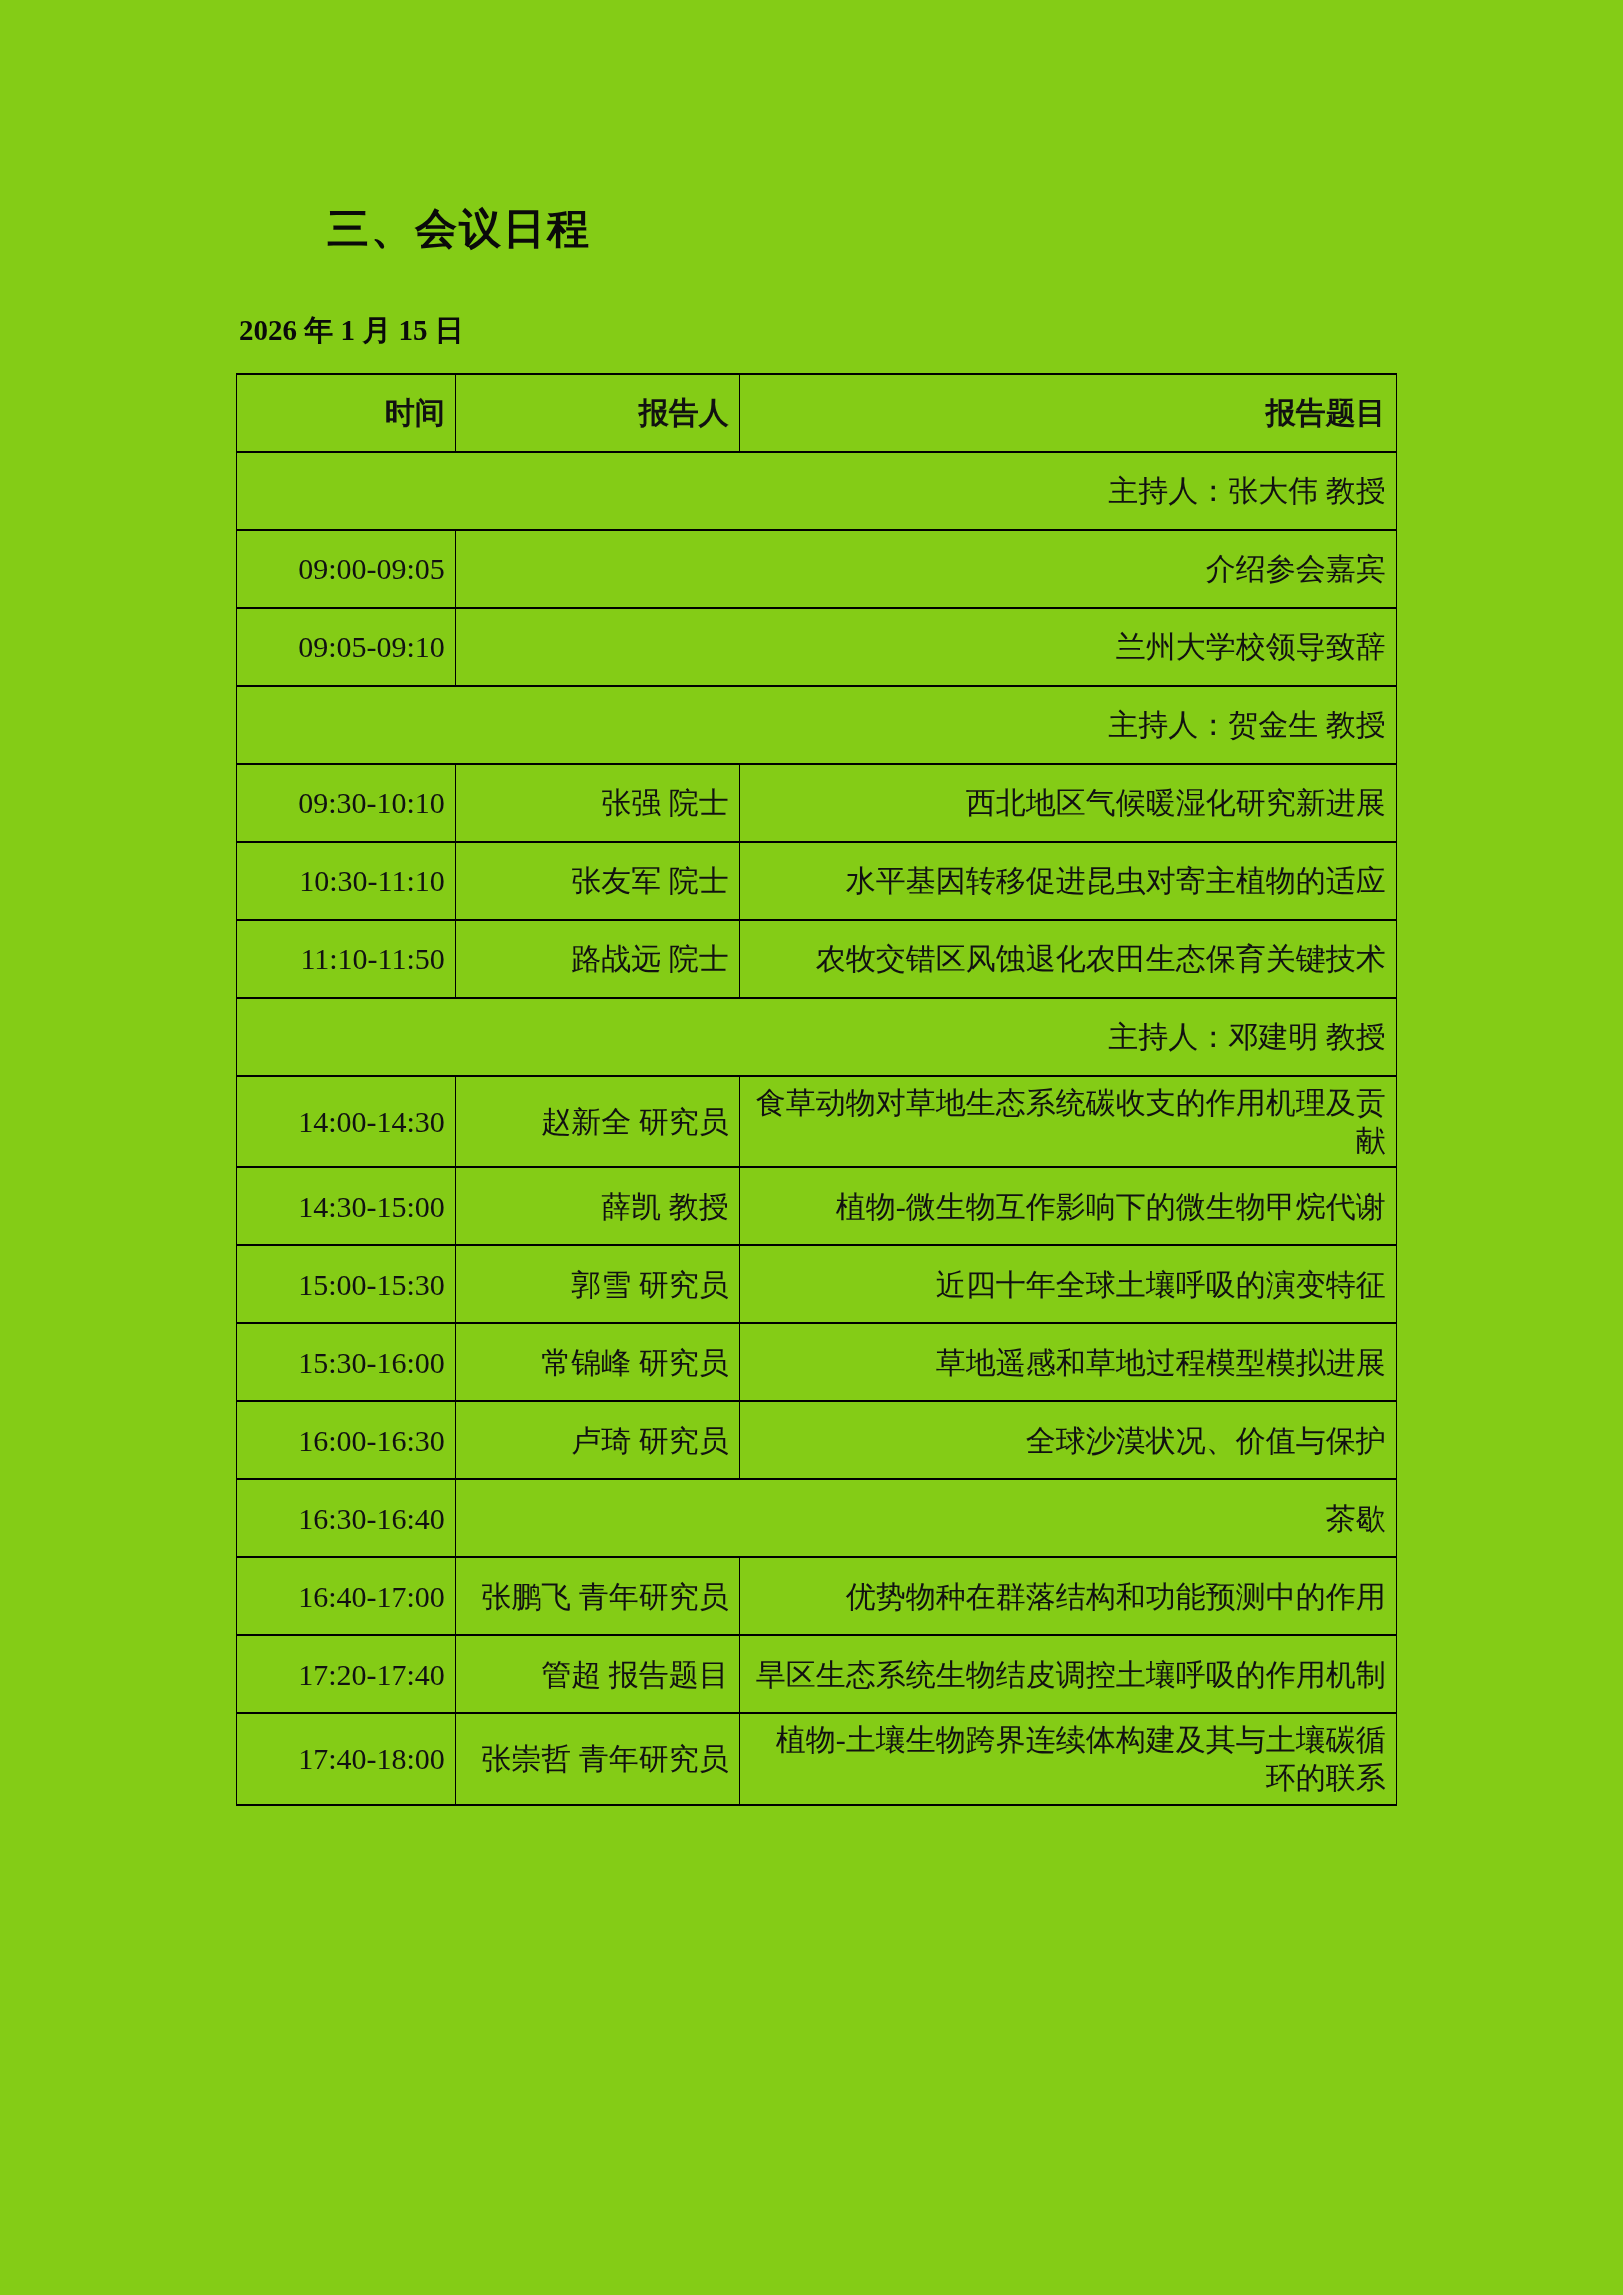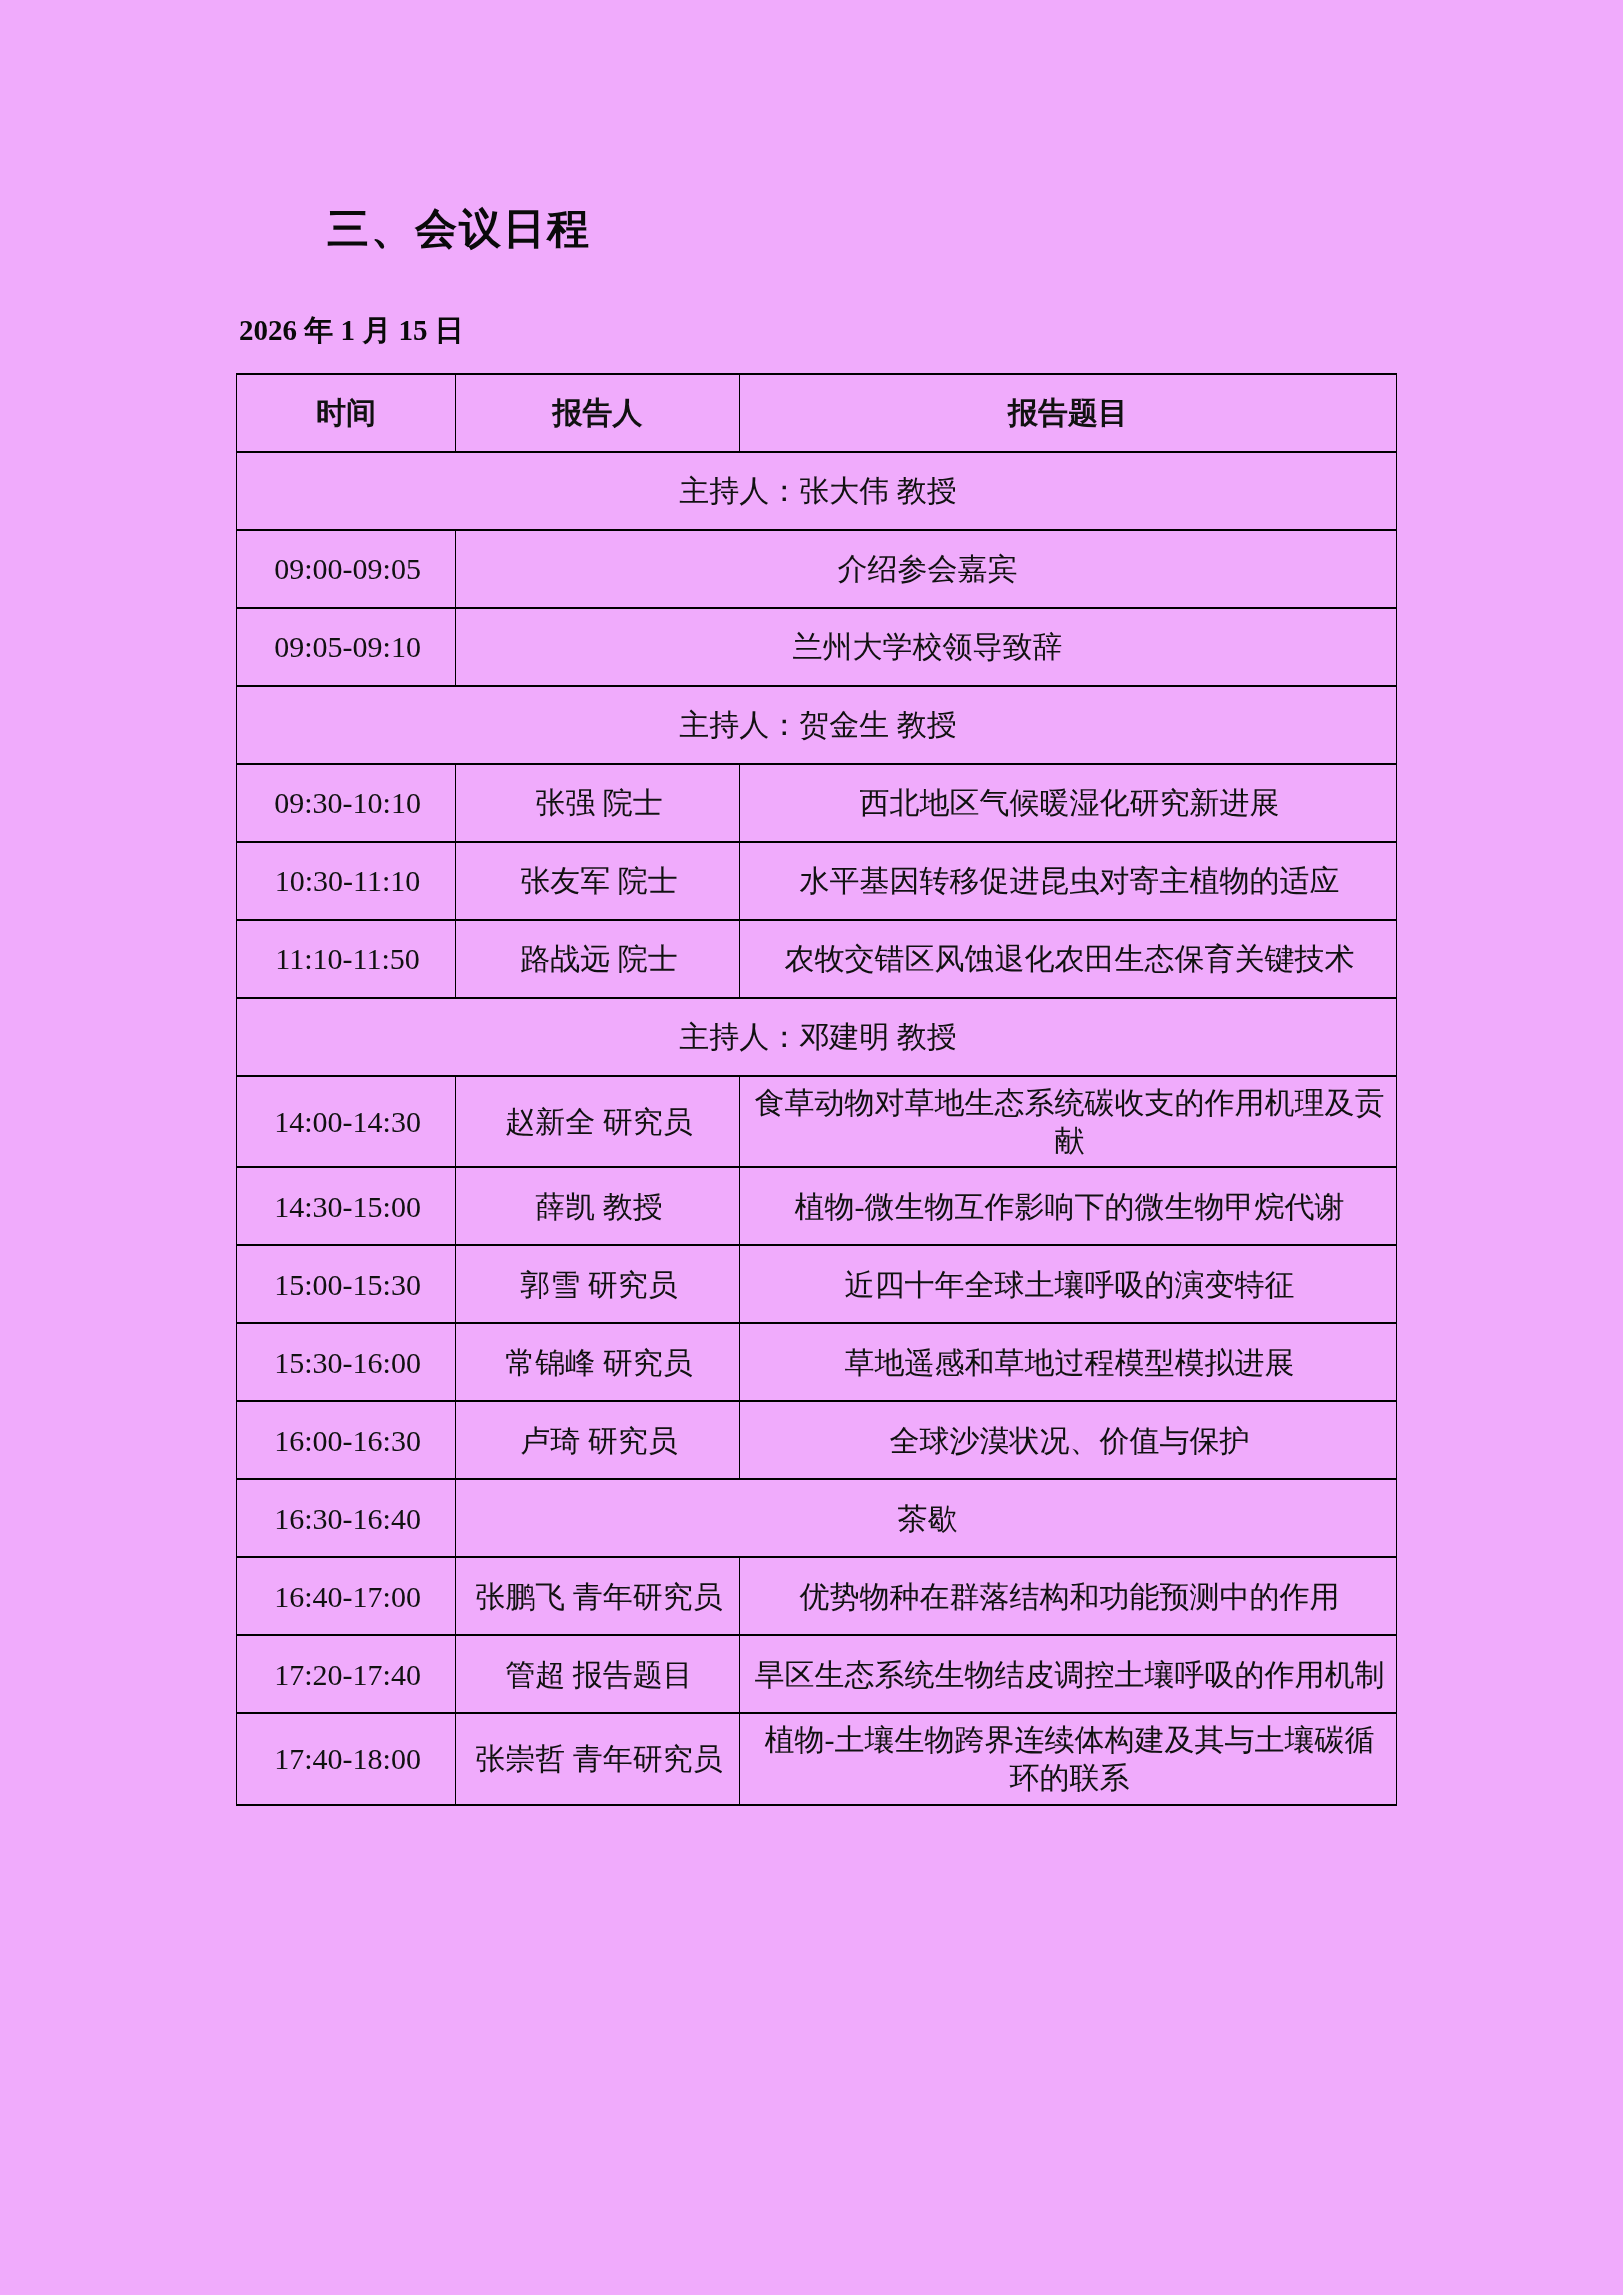--- a/index.html
+++ b/index.html
@@ -1,20 +1,20 @@
 <!DOCTYPE html>
 <html style="font-size:8.2px"><head>
 <meta charset="utf-8">
 <style>
   html, body { margin:0; padding:0; }
   .page {
     position: relative;
     width: 1623px;
     height: 2295px;
-    background: #f0abfc;
+    background: #84cc16;
     color: #111111;
     font-family: "Liberation Serif", "DejaVu Serif", serif;
     overflow: hidden;
   }
   .content {
     position: absolute;
     left: 236px;
     top: 203px;
     width: 1161px;
   }
@@ -43,21 +43,21 @@
   col.col-time    { width: 219px; }
   col.col-speaker { width: 284px; }
   col.col-topic   { width: 657px; }
   table.schedule th, table.schedule td {
     border: 1.5px solid #000000;
     border-top-width: 2.6px;
     border-bottom-width: 2.6px;
     font-size: 30px;
     line-height: 1.25;
     vertical-align: middle;
-    text-align: center;
+    text-align: right;
     padding: 7.2px 10.2px 7.2px 13.3px;
     word-break: break-all;
     color: #111111;
   }
   table.schedule tr { height: 78px; }
   table.schedule th {
     font-family: "Liberation Sans", "DejaVu Sans", sans-serif;
     font-weight: bold;
     font-size: 30px;
     padding-left: 10.2px;

